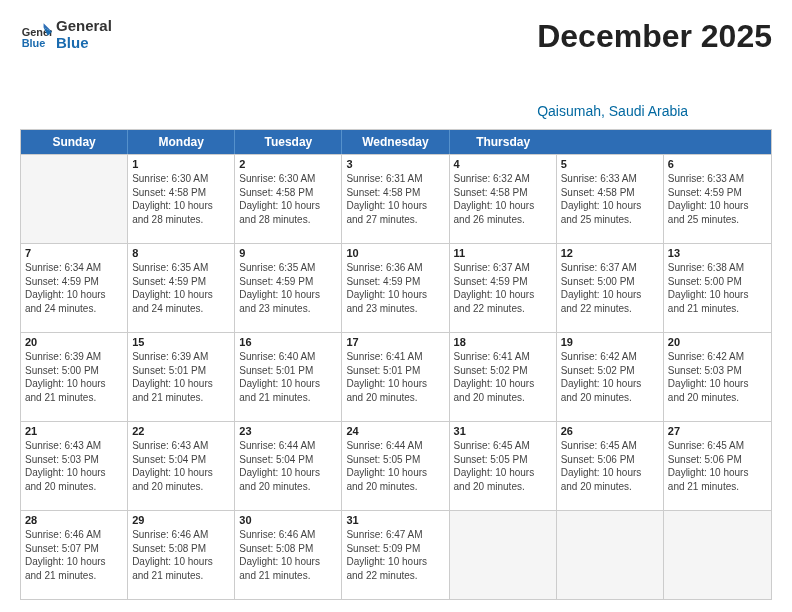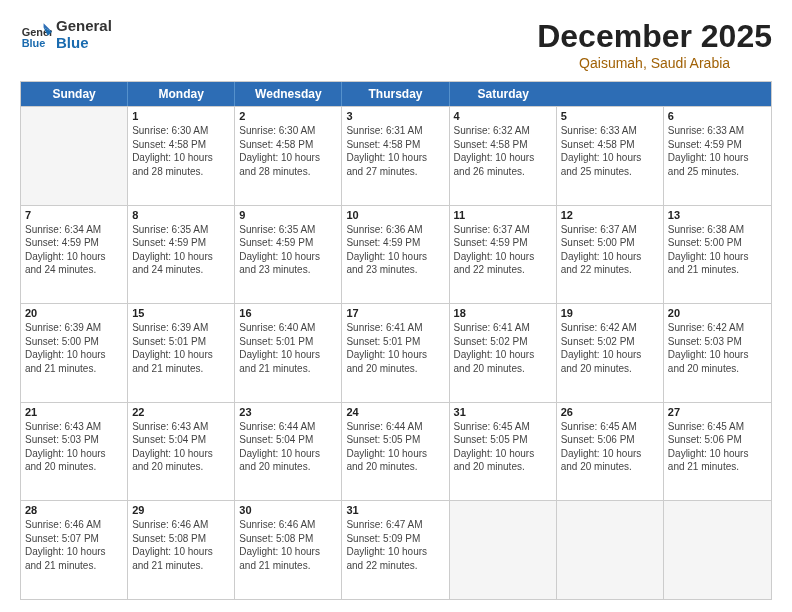--- a/index.html
+++ b/index.html
@@ -26,30 +26,31 @@
     .logo {
       display: flex;
       align-items: center;
       gap: 4px;
     }
     .logo-icon {
       width: 32px;
       height: 32px;
     }
     .title-block {
-      text-align: center;
+      text-align: left;
     }
     .month-title {
       font-size: 32px;
       font-weight: bold;
       color: #222;
     }
     .location {
       font-size: 14px;
-      color: #a16207;
+      color: #0369a1;
+      margin-top: 48px;
     }
     .calendar {
       flex: 1;
       display: flex;
       flex-direction: column;
       border: 1px solid #ccc;
     }
     .cal-header {
       display: grid;
       grid-template-columns: repeat(7, 1fr);
@@ -118,23 +119,23 @@
     <div class="title-block">
       <div class="month-title">December 2025</div>
       <div class="location">Qaisumah, Saudi Arabia</div>
     </div>
   </div>
 
   <div class="calendar">
     <div class="cal-header" id="cal-header">
         <div class="cal-header-cell">Sunday</div>
         <div class="cal-header-cell">Monday</div>
+        <div class="cal-header-cell">Tuesday</div>
         <div class="cal-header-cell">Wednesday</div>
         <div class="cal-header-cell">Thursday</div>
-        <div class="cal-header-cell">Saturday</div>
       </div>
     <div class="cal-body" id="cal-body">
         <div class="cal-row">
           <div class="cal-cell empty"></div>
           <div class="cal-cell">
             <div class="day-num">1</div>
             <div class="day-info" style="white-space: pre-line;">Sunrise: 6:30 AM
 Sunset: 4:58 PM
 Daylight: 10 hours
 and 28 minutes.</div>

